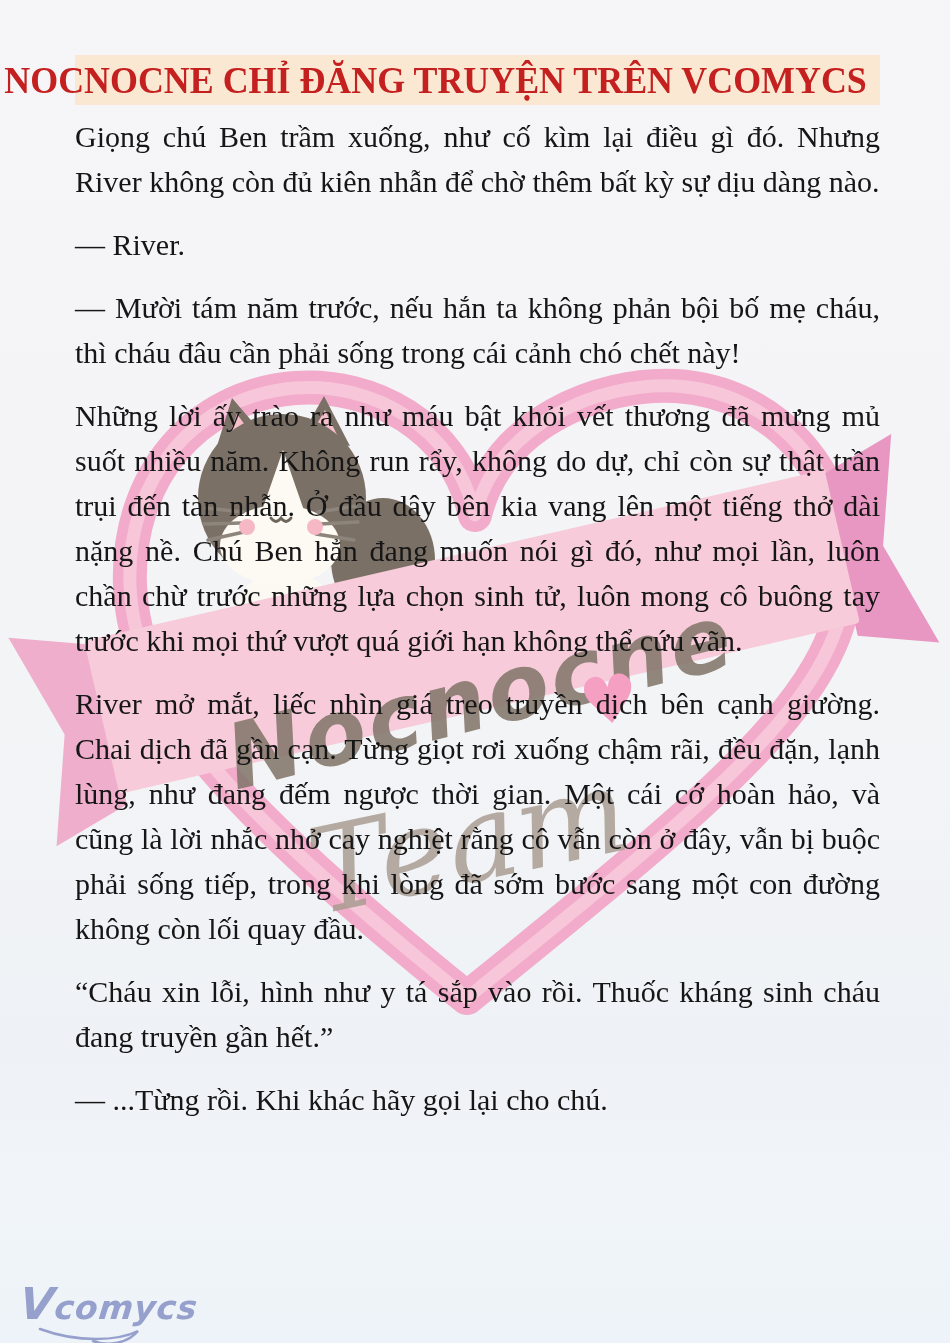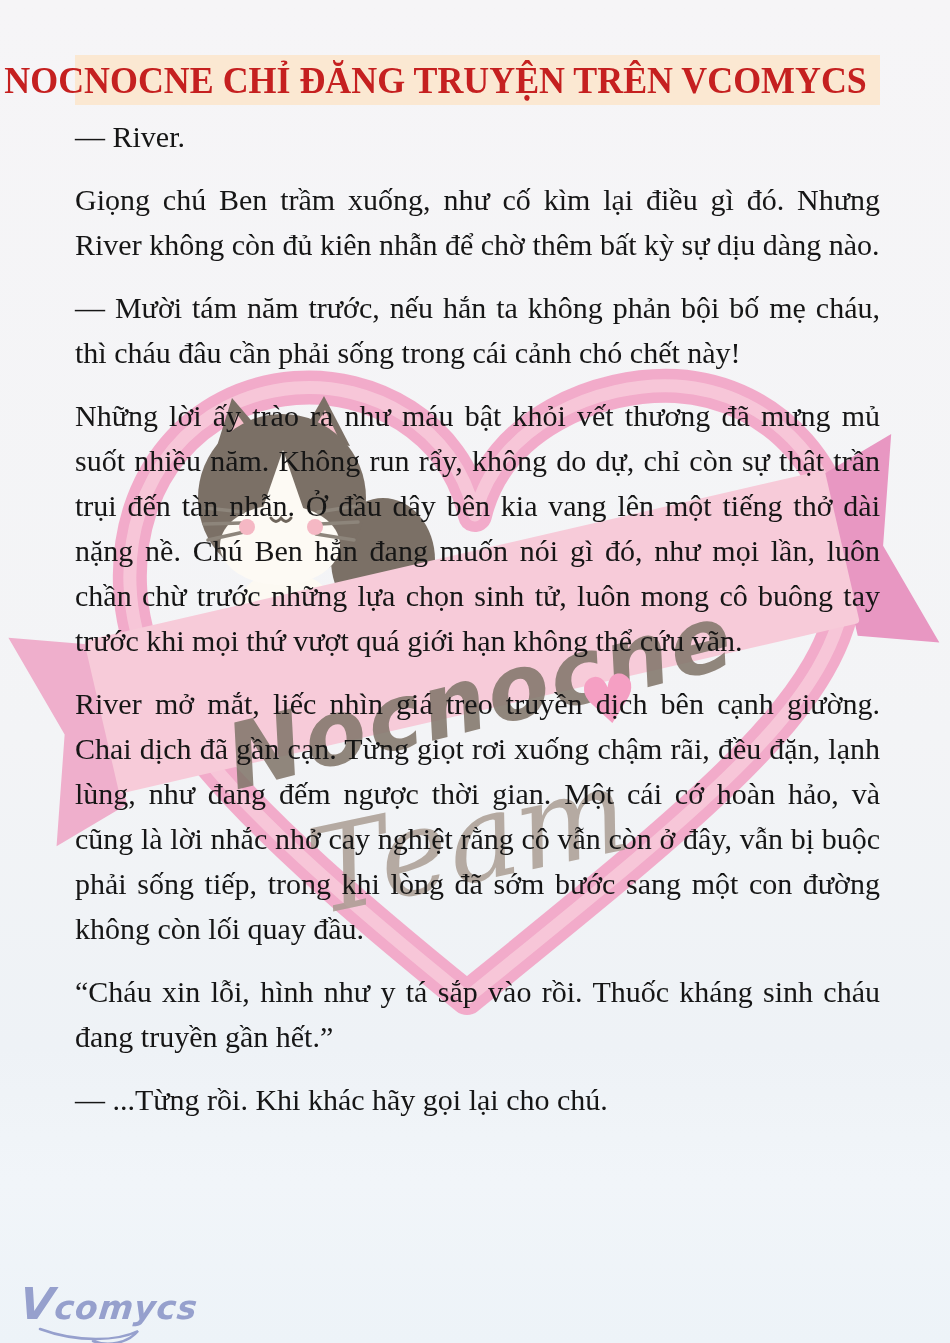--- a/index.html
+++ b/index.html
@@ -124,22 +124,22 @@
     <div class="wm-mini-heart">♥</div>
   </div>
 
   <div class="content-layer">
 
     <div class="header-strip">
       <span>NOCNOCNE CHỈ ĐĂNG TRUYỆN TRÊN VCOMYCS</span>
     </div>
 
     <div class="story">
+      <p>Giọng chú Ben trầm xuống, như cố kìm lại điều gì đó. Nhưng River không còn đủ kiên nhẫn để chờ thêm bất kỳ sự dịu dàng nào.</p>
       <p>— River.</p>
-      <p>Giọng chú Ben trầm xuống, như cố kìm lại điều gì đó. Nhưng River không còn đủ kiên nhẫn để chờ thêm bất kỳ sự dịu dàng nào.</p>
       <p>— Mười tám năm trước, nếu hắn ta không phản bội bố mẹ cháu, thì cháu đâu cần phải sống trong cái cảnh chó chết này!</p>
       <p>Những lời ấy trào ra như máu bật khỏi vết thương đã mưng mủ suốt nhiều năm. Không run rẩy, không do dự, chỉ còn sự thật trần trụi đến tàn nhẫn. Ở đầu dây bên kia vang lên một tiếng thở dài nặng nề. Chú Ben hẳn đang muốn nói gì đó, như mọi lần, luôn chần chừ trước những lựa chọn sinh tử, luôn mong cô buông tay trước khi mọi thứ vượt quá giới hạn không thể cứu vãn.</p>
       <p>River mở mắt, liếc nhìn giá treo truyền dịch bên cạnh giường. Chai dịch đã gần cạn. Từng giọt rơi xuống chậm rãi, đều đặn, lạnh lùng, như đang đếm ngược thời gian. Một cái cớ hoàn hảo, và cũng là lời nhắc nhở cay nghiệt rằng cô vẫn còn ở đây, vẫn bị buộc phải sống tiếp, trong khi lòng đã sớm bước sang một con đường không còn lối quay đầu.</p>
       <p>“Cháu xin lỗi, hình như y tá sắp vào rồi. Thuốc kháng sinh cháu đang truyền gần hết.”</p>
       <p>— ...Từng rồi. Khi khác hãy gọi lại cho chú.</p>
     </div>
 
     <div class="logo">
       <span class="logo-text">Vcomycs</span>
       <svg class="logo-swash" width="120" height="22" viewBox="0 0 120 22" aria-hidden="true">

